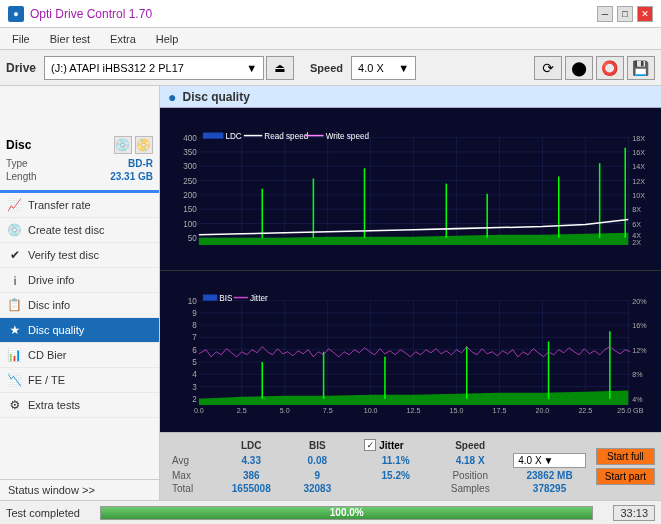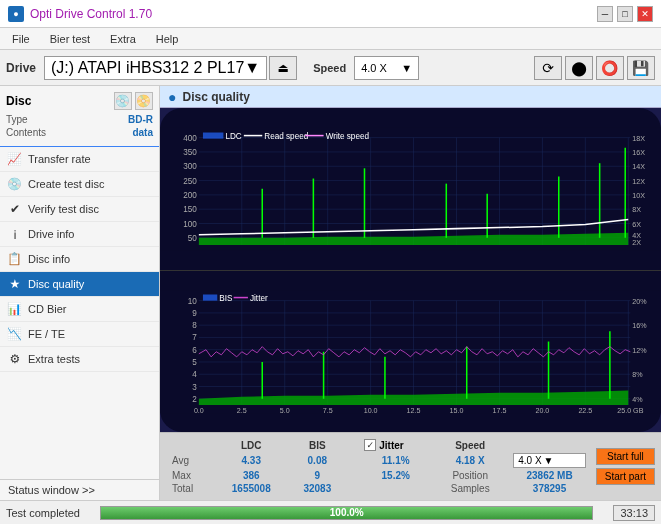--- a/index.html
+++ b/index.html
@@ -15,35 +15,35 @@
     .titlebar-btn.close { background: #e53935; color: white; }
 
     
     .menubar { background: #f5f5f5; border-bottom: 1px solid #ccc; display: flex; align-items: center; padding: 2px 4px; height: 22px; gap: 4px; }
     .menu-item { padding: 2px 8px; font-size: 11px; cursor: pointer; color: #333; }
 
     
     .drivebar { background: #f0f0f0; border-bottom: 1px solid #ccc; display: flex; align-items: center; padding: 3px 6px; height: 36px; gap: 8px; }
     .drivebar-label { font-weight: bold; font-size: 12px; color: #333; }
     .drive-select { display: flex; align-items: center; gap: 2px; }
-    .drive-dropdown { border: 1px solid #999; background: white; padding: 2px 6px; font-size: 16px; min-width: 220px; display: flex; align-items: center; justify-content: space-between; cursor: pointer; height: 24px; }
+    .drive-dropdown { border: 1px solid #999; background: white; padding: 2px 6px; font-size: 11px; min-width: 220px; display: flex; align-items: center; justify-content: space-between; cursor: pointer; height: 24px; }
     .drive-eject { width: 28px; height: 24px; border: 1px solid #999; background: #e8e8e8; display: flex; align-items: center; justify-content: center; cursor: pointer; font-size: 12px; }
     .speed-label { font-weight: bold; font-size: 11px; color: #333; margin-left: 8px; }
     .speed-dropdown { border: 1px solid #999; background: white; padding: 2px 6px; font-size: 11px; width: 65px; display: flex; align-items: center; justify-content: space-between; cursor: pointer; height: 24px; }
     .toolbar-btns { display: flex; gap: 3px; margin-left: auto; }
     .toolbar-btn { width: 28px; height: 24px; border: 1px solid #999; background: #e8e8e8; display: flex; align-items: center; justify-content: center; cursor: pointer; font-size: 14px; }
 
     
     .main { display: flex; height: calc(524px - 28px - 22px - 36px - 24px); }
 
     
     .sidebar { width: 160px; min-width: 160px; background: #f5f5f5; border-right: 1px solid #ccc; display: flex; flex-direction: column; }
     
     
-    .disc-panel { border-bottom: 1px solid #3b82f6; padding: 6px; }
+    .disc-panel { border-bottom: 3px solid #3b82f6; padding: 6px; margin-top: 44px; }
     .disc-panel-header { display: flex; align-items: center; justify-content: space-between; margin-bottom: 4px; }
     .disc-label { font-weight: bold; font-size: 12px; }
     .disc-info-row { display: flex; justify-content: space-between; font-size: 10px; margin-bottom: 2px; }
     .disc-info-key { color: #555; }
     .disc-info-val { color: #1a6bb5; font-weight: bold; }
     .disc-info-val.blue { color: #1a6bb5; }
     .label-row { display: flex; align-items: center; gap: 4px; margin-top: 3px; }
     .label-input { border: 1px solid #bbb; background: white; width: 95px; height: 18px; font-size: 10px; padding: 1px 3px; }
     .label-btn { width: 18px; height: 18px; background: #e8e8e8; border: 1px solid #bbb; display: flex; align-items: center; justify-content: center; cursor: pointer; font-size: 10px; }
 
@@ -57,21 +57,21 @@
     .status-btn { margin-top: auto; padding: 4px 8px; border-top: 1px solid #ccc; cursor: pointer; font-size: 11px; display: flex; align-items: center; gap: 4px; color: #333; }
 
     
     .content { flex: 1; display: flex; flex-direction: column; background: #1a1a4a; }
     
     
     .content-header { background: #d4e8ff; border-bottom: 1px solid #aac; display: flex; align-items: center; gap: 6px; padding: 2px 8px; height: 22px; }
     .content-header-title { font-weight: bold; font-size: 12px; color: #333; }
 
     
-    .charts { flex: 1; display: flex; flex-direction: column; background: #0a0a2a; border-radius: 22px; }
+    .charts { flex: 1; display: flex; flex-direction: column; background: #0a0a2a; }
     
     
     .chart1 { flex: 1; position: relative; border-bottom: 1px solid #333; }
     .chart2 { flex: 1; position: relative; }
 
     
     .stats-bar { background: #d4d4d4; border-top: 1px solid #bbb; display: flex; align-items: center; padding: 2px 6px; height: 68px; gap: 4px; }
     .stats-table { font-size: 10px; flex: 1; }
     .stats-table table { border-collapse: collapse; width: 100%; }
     .stats-table td { padding: 1px 6px; text-align: center; }
@@ -144,22 +144,22 @@
         <div style="display:flex;gap:3px;">
           <div style="width:18px;height:18px;border:1px solid #bbb;background:#e8e8e8;display:flex;align-items:center;justify-content:center;cursor:pointer;font-size:12px;">💿</div>
           <div style="width:18px;height:18px;border:1px solid #bbb;background:#e8e8e8;display:flex;align-items:center;justify-content:center;cursor:pointer;font-size:12px;">📀</div>
         </div>
       </div>
       <div class="disc-info-row">
         <span class="disc-info-key">Type</span>
         <span class="disc-info-val blue">BD-R</span>
       </div>
       <div class="disc-info-row">
-        <span class="disc-info-key">Contents</span>
-        <span class="disc-info-val blue">data</span>
+        <span class="disc-info-key">Length</span>
+        <span class="disc-info-val blue">23.31 GB</span>
       </div>
     </div>
 
     <div class="nav-items">
       <div class="nav-item">
         <span class="nav-icon">📈</span>
         <span>Transfer rate</span>
       </div>
       <div class="nav-item">
         <span class="nav-icon">💿</span>

